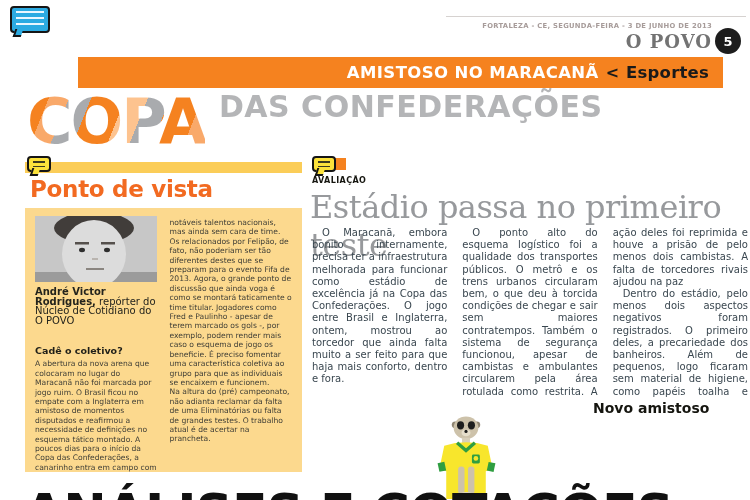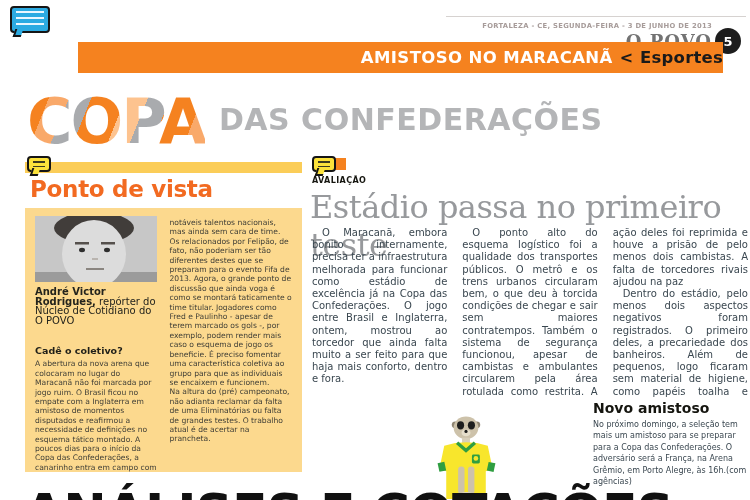--- a/index.html
+++ b/index.html
@@ -21,29 +21,29 @@
   .bubble::before{content:"";position:absolute;left:4px;right:4px;top:3px;bottom:3px;}
   .bubble::after{content:"";position:absolute;left:2px;bottom:-6px;width:6px;height:6px;
                  background:inherit;border-left:2px solid #151515;border-bottom:2px solid #151515;
                  transform:skewX(-18deg);}
   .bubble.blue{background:#2cabe2;width:40px;height:27px;left:10px;top:6px;}
   .bubble.blue::before{background:repeating-linear-gradient(#eaf7ff 0 2px,transparent 2px 6px);}
   .bubble.yellow{background:#fbe23b;width:24px;height:16px;}
   .bubble.yellow::before{background:repeating-linear-gradient(#3b3b1f 0 1.5px,transparent 1.5px 4.5px);}
 
   
-  .banner{position:absolute;left:78px;top:42px;width:645px;height:31px;background:#f5821f;
-          display:flex;align-items:center;justify-content:flex-end;
+  .banner{position:absolute;left:78px;top:57px;width:645px;height:31px;background:#f5821f;
+          display:flex;align-items:center;justify-content:flex-end;padding-right:14px;
           box-sizing:border-box;gap:7px;}
   .banner .title{color:#ffffff;font-size:16.5px;font-weight:900;letter-spacing:.4px;}
   .banner .sep{color:#1a1a1a;font-size:16px;font-weight:900;}
   .banner .section{color:#1a1a1a;font-size:16.5px;font-weight:900;letter-spacing:.2px;}
 
   
-  .logo{position:absolute;left:27px;top:92px;display:flex;align-items:center;}
+  .logo{position:absolute;left:27px;top:92px;display:flex;align-items:flex-start;}
   .logo .word{font-size:62px;line-height:60px;font-weight:900;letter-spacing:-2px;
       color:#f58220;
       background:linear-gradient(112deg,#f58220 0 12%,#f9a96a 12% 22%,#a9abae 22% 33%,
                  #f58220 33% 50%,#fdc38f 50% 61%,#a9abae 61% 72%,#f58220 72% 88%,#f9a96a 88%);
       -webkit-background-clip:text;background-clip:text;-webkit-text-fill-color:transparent;}
   .logo .sub{font-size:30px;line-height:30px;font-weight:900;color:#b4b5b7;
              letter-spacing:.5px;margin:0 0 5px 14px;}
 
   
   .op-strip{position:absolute;left:25px;top:162px;width:277px;height:11px;background:#fbcd58;}
@@ -165,18 +165,17 @@
     <rect x="64" y="50" width="7" height="9" fill="#2f9e41" transform="rotate(12 67 54)"></rect>
     <rect x="48" y="42" width="8" height="9" rx="1.5" fill="#2f9e41"></rect>
     <circle cx="52" cy="46" r="2.4" fill="#f8e62c"></circle>
     <rect x="34" y="54" width="6.5" height="28" rx="3" fill="#cdc2aa"></rect>
     <rect x="44" y="54" width="6.5" height="28" rx="3" fill="#cdc2aa"></rect>
     <ellipse cx="42.5" cy="84" rx="8" ry="4" fill="#ddd4bf"></ellipse>
   </svg>
 
   <div class="novo">
     <h4>Novo amistoso</h4>
-    <p>No próximo domingo, a seleção tem mais um amistoso para se preparar para a Copa das Confederações. O adversário será a França, na Arena Grêmio, em Porto Alegre, às 16h.(com agências)</p>
   </div>
 
   <div class="cutoff">ANÁLISES E COTAÇÕES</div>
 
 </div>
 
 </body></html>

